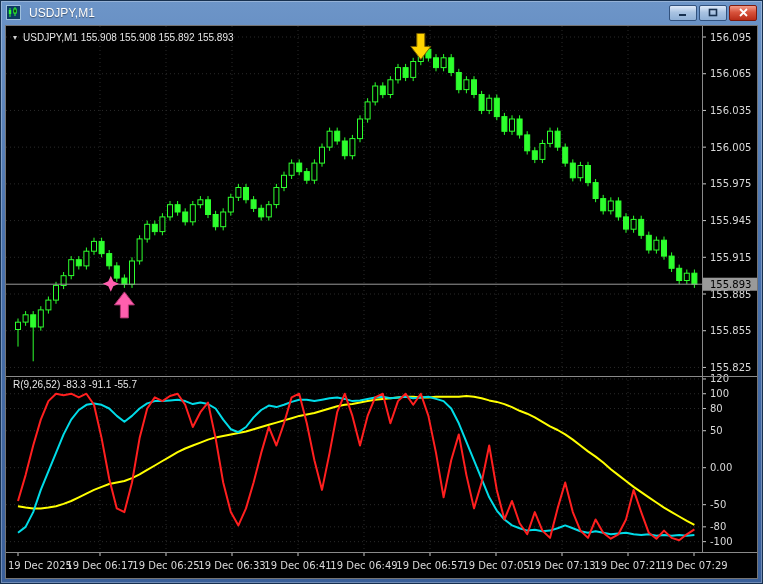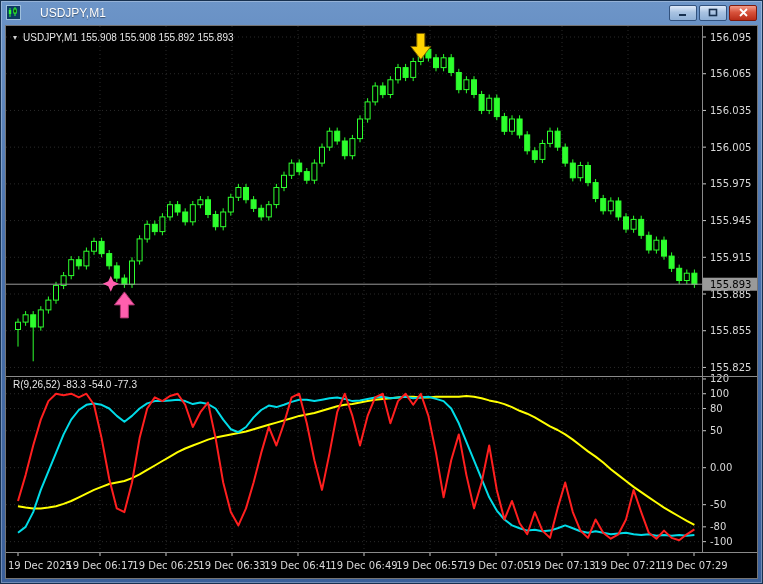--- a/index.html
+++ b/index.html
@@ -1,21 +1,21 @@
 <!DOCTYPE html>
 <html><head>
 <meta charset="utf-8">
 <style>
   *{margin:0;padding:0;box-sizing:border-box}
   html,body{background:#c8c4bc}
   body{font-family:"Liberation Sans","DejaVu Sans",sans-serif}
   .window{position:relative;width:763px;height:584px;border:1px solid #17304f;
     background:linear-gradient(180deg,#6d95c8 0%,#4a73ae 40%,#3a5f99 100%);
     box-shadow:inset 0 0 0 1px rgba(255,255,255,.28)}
-  .titlebar{height:23px;display:flex;align-items:center;gap:19px;padding:0 5px;cursor:default}
+  .titlebar{height:23px;display:flex;align-items:center;gap:8px;padding:0 5px;cursor:default}
   .title-icon{width:15px;height:15px;display:inline-block}
   .title-text{color:#ffffff;font-size:12px;text-shadow:0 1px 1px rgba(0,0,0,.45)}
   .win-buttons{margin-left:auto;display:flex;gap:2px}
   .win-btn{width:28px;height:16px;border:1px solid #32527e;border-radius:2px;
     background:linear-gradient(180deg,#dfeafa,#a9c3e2 45%,#8fb0d6);
     display:flex;align-items:center;justify-content:center;padding:0;cursor:pointer}
   .win-btn svg{display:block}
   .win-btn.close{background:linear-gradient(180deg,#f39c89,#d8533c 45%,#b92c18);border-color:#7e1a0c}
   .client{position:absolute;left:4px;right:4px;top:24px;bottom:4px;background:#000;border:1px solid #757575;overflow:hidden}
   #chart-svg{position:absolute;left:0;top:0}
@@ -349,15 +349,15 @@
         <polyline points="12.0,506.8 19.6,500.9 27.2,486.1 34.8,463.9 42.4,445.4 50.0,426.9 57.6,408.4 65.2,393.6 72.8,384.0 80.4,378.8 88.0,377.4 95.6,378.8 103.2,382.5 110.8,389.9 118.4,395.8 126.0,389.9 133.6,382.5 141.2,377.4 148.8,375.1 156.4,375.1 164.0,374.4 171.6,373.7 179.2,375.1 186.8,378.1 194.4,376.6 202.0,378.1 209.6,382.5 217.2,393.6 224.8,403.2 232.4,406.2 240.0,401.0 247.6,391.4 255.2,384.0 262.8,379.6 270.4,381.1 278.0,378.8 285.6,375.9 293.2,373.7 300.8,373.7 308.4,375.1 316.0,373.7 323.6,372.2 331.2,371.4 338.8,372.9 346.4,375.1 354.0,374.4 361.6,372.9 369.2,371.4 376.8,370.7 384.4,372.2 392.0,371.4 399.6,370.7 407.2,372.2 414.8,371.4 422.4,370.7 430.0,372.9 437.6,375.1 445.2,382.5 452.8,397.3 460.4,415.8 468.0,434.3 475.6,452.8 483.2,471.3 490.8,484.6 498.4,493.5 506.0,499.4 513.6,502.3 521.2,504.6 528.8,503.8 536.4,505.3 544.0,504.6 551.6,502.3 559.2,499.4 566.8,502.3 574.4,505.3 582.0,506.8 589.6,505.3 597.2,506.8 604.8,508.3 612.4,507.5 620.0,506.8 627.6,508.3 635.2,509.0 642.8,508.3 650.4,509.7 658.0,509.0 665.6,509.7 673.2,509.0 680.8,509.7 688.4,509.1" fill="none" stroke="#00dce8" stroke-width="2" stroke-linejoin="round"></polyline>
         <polyline points="12.0,475.0 19.6,449.1 27.2,419.5 34.8,393.6 42.4,375.1 50.0,367.7 57.6,369.2 65.2,367.7 72.8,371.4 80.4,367.7 88.0,378.8 95.6,412.1 103.2,452.8 110.8,482.4 118.4,486.1 126.0,456.5 133.6,412.1 141.2,382.5 148.8,371.4 156.4,375.1 164.0,370.0 171.6,367.7 179.2,378.8 186.8,401.0 194.4,386.2 202.0,376.6 209.6,412.1 217.2,456.5 224.8,486.1 232.4,499.4 240.0,482.4 247.6,456.5 255.2,426.9 262.8,401.0 270.4,419.5 278.0,397.3 285.6,371.4 293.2,367.7 300.8,397.3 308.4,434.3 316.0,463.9 323.6,426.9 331.2,386.2 338.8,367.7 346.4,389.9 354.0,419.5 361.6,389.9 369.2,371.4 376.8,367.7 384.4,397.3 392.0,375.1 399.6,367.7 407.2,378.8 414.8,367.7 422.4,389.9 430.0,426.9 437.6,471.3 445.2,434.3 452.8,408.4 460.4,449.1 468.0,482.4 475.6,456.5 483.2,419.5 490.8,463.9 498.4,493.5 506.0,475.0 513.6,497.2 521.2,508.3 528.8,486.1 536.4,504.6 544.0,511.9 551.6,482.4 559.2,456.5 566.8,486.1 574.4,504.6 582.0,511.9 589.6,493.5 597.2,506.8 604.8,512.7 612.4,508.3 620.0,493.5 627.6,463.9 635.2,486.1 642.8,506.8 650.4,512.7 658.0,504.6 665.6,511.9 673.2,514.2 680.8,508.3 688.4,503.3" fill="none" stroke="#ff1f1f" stroke-width="2" stroke-linejoin="round"></polyline>
         <line x1="0" y1="350.5" x2="753" y2="350.5" stroke="#8a8a8a"></line>
         <line x1="0" y1="526.5" x2="753" y2="526.5" stroke="#8a8a8a"></line>
         <line x1="696.5" y1="0" x2="696.5" y2="526" stroke="#8a8a8a"></line>
       </svg>
     <div class="ohlc-label">
       <span class="dd">▾</span>
       <span>USDJPY,M1 155.908 155.908 155.892 155.893</span>
     </div>
-    <div class="ind-label">R(9,26,52) -83.3 -54.0 -77.3</div>
+    <div class="ind-label">R(9,26,52) -83.3 -91.1 -55.7</div>
   </div>
 </div>
 
 </body></html>

